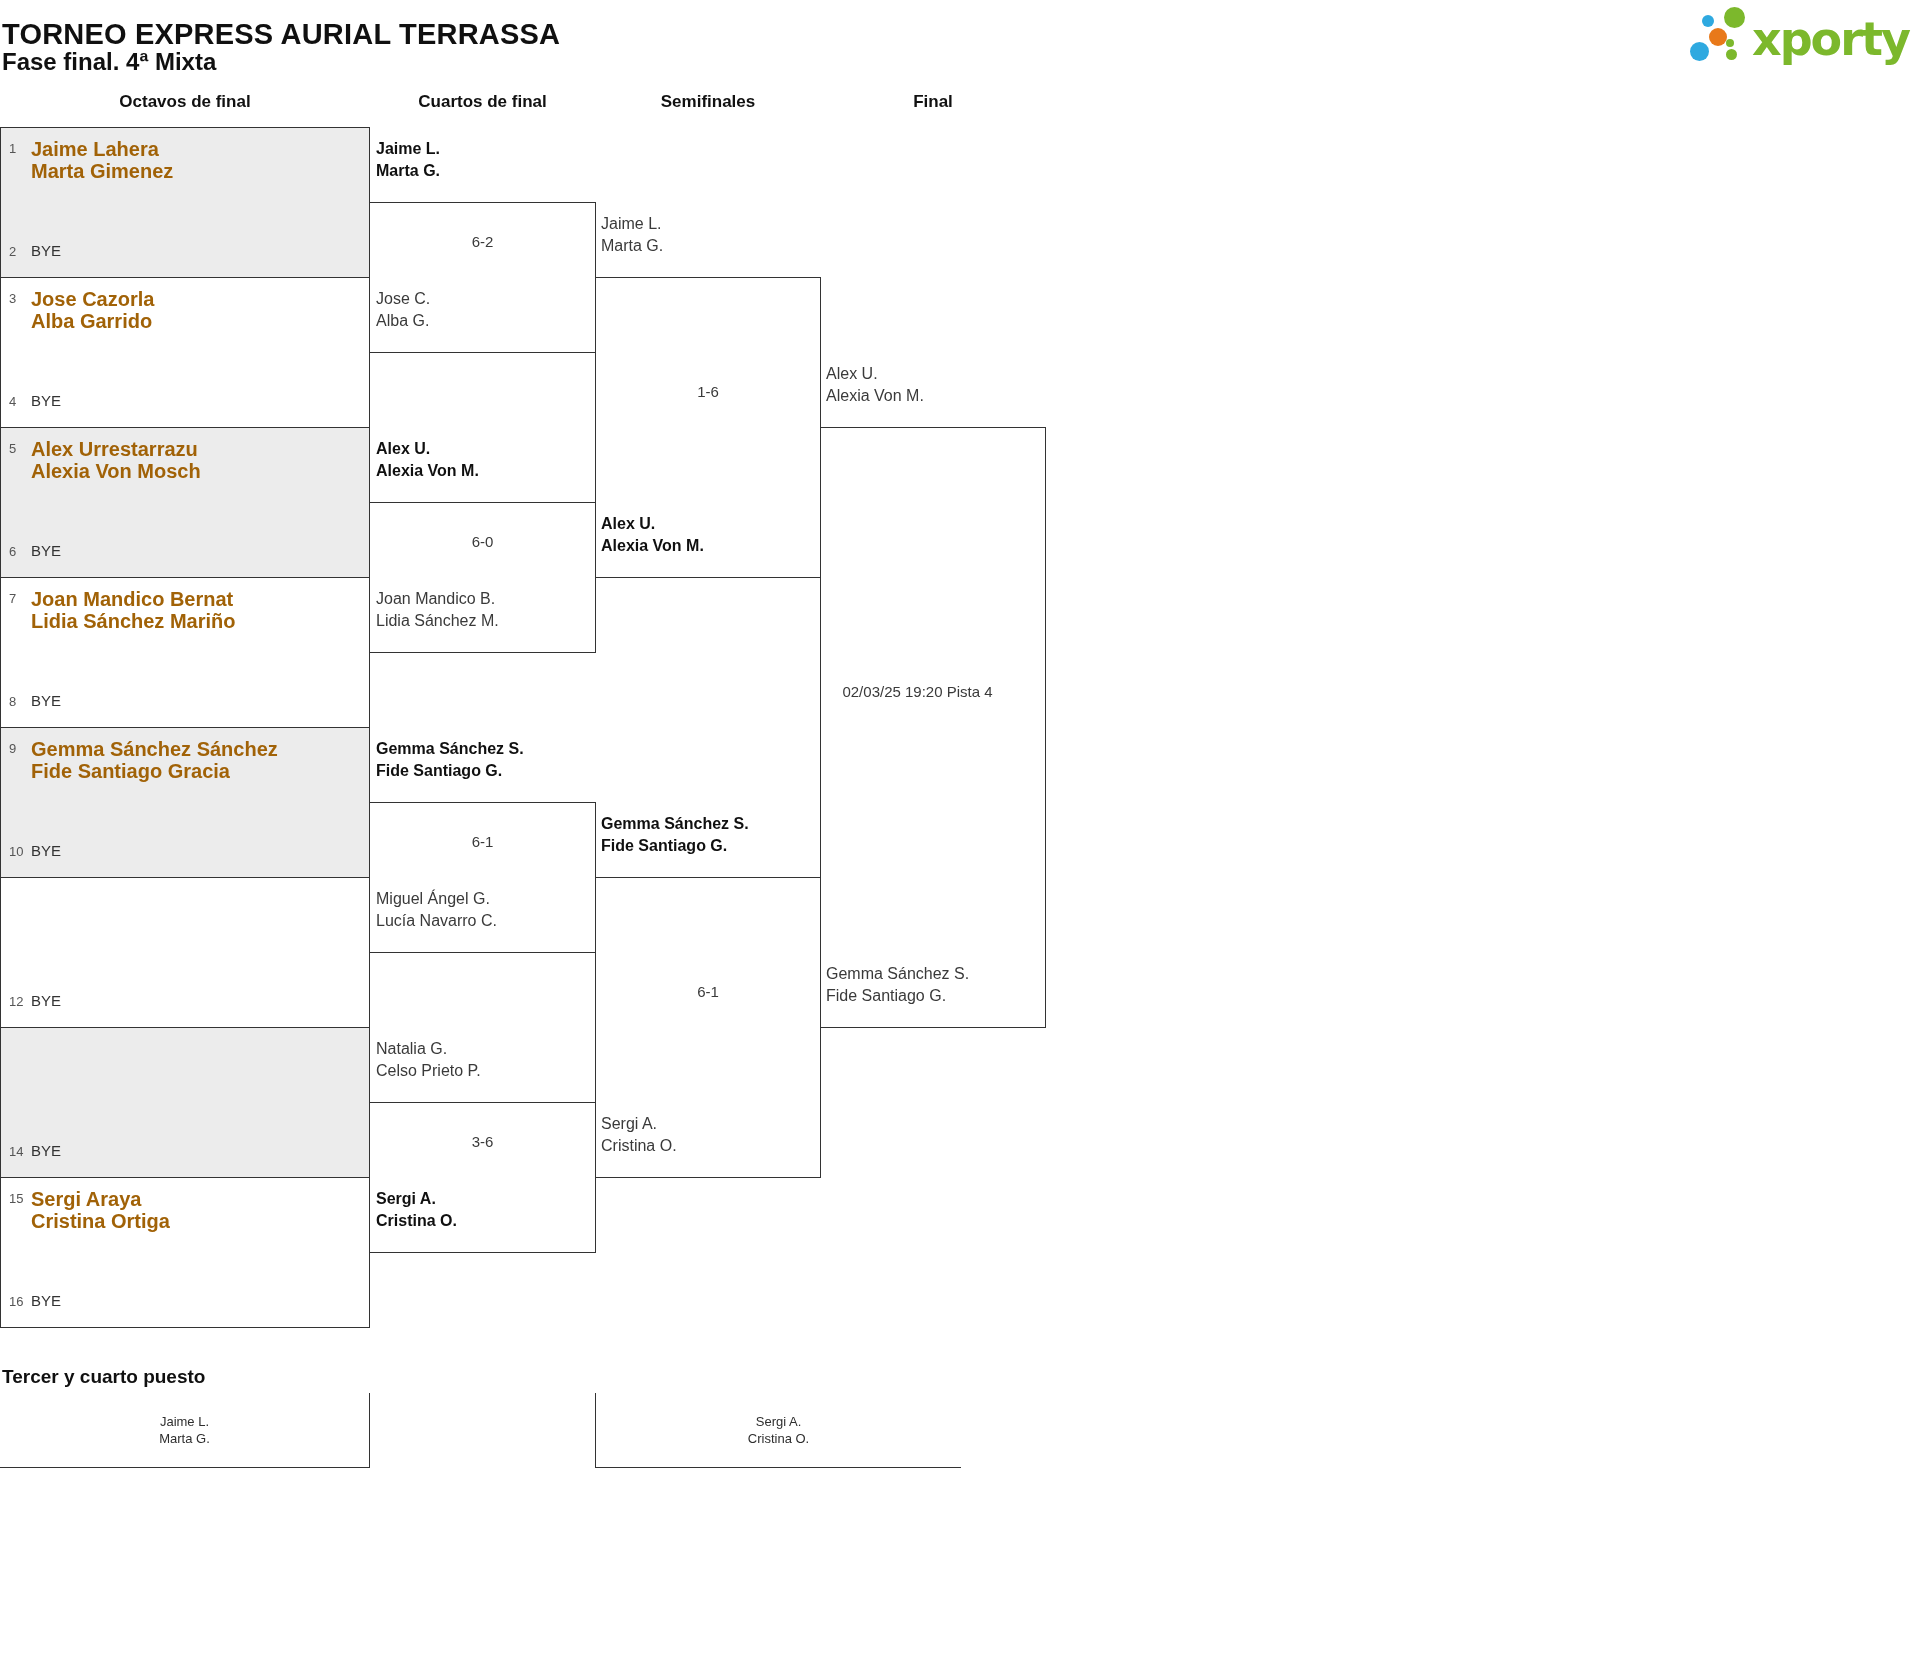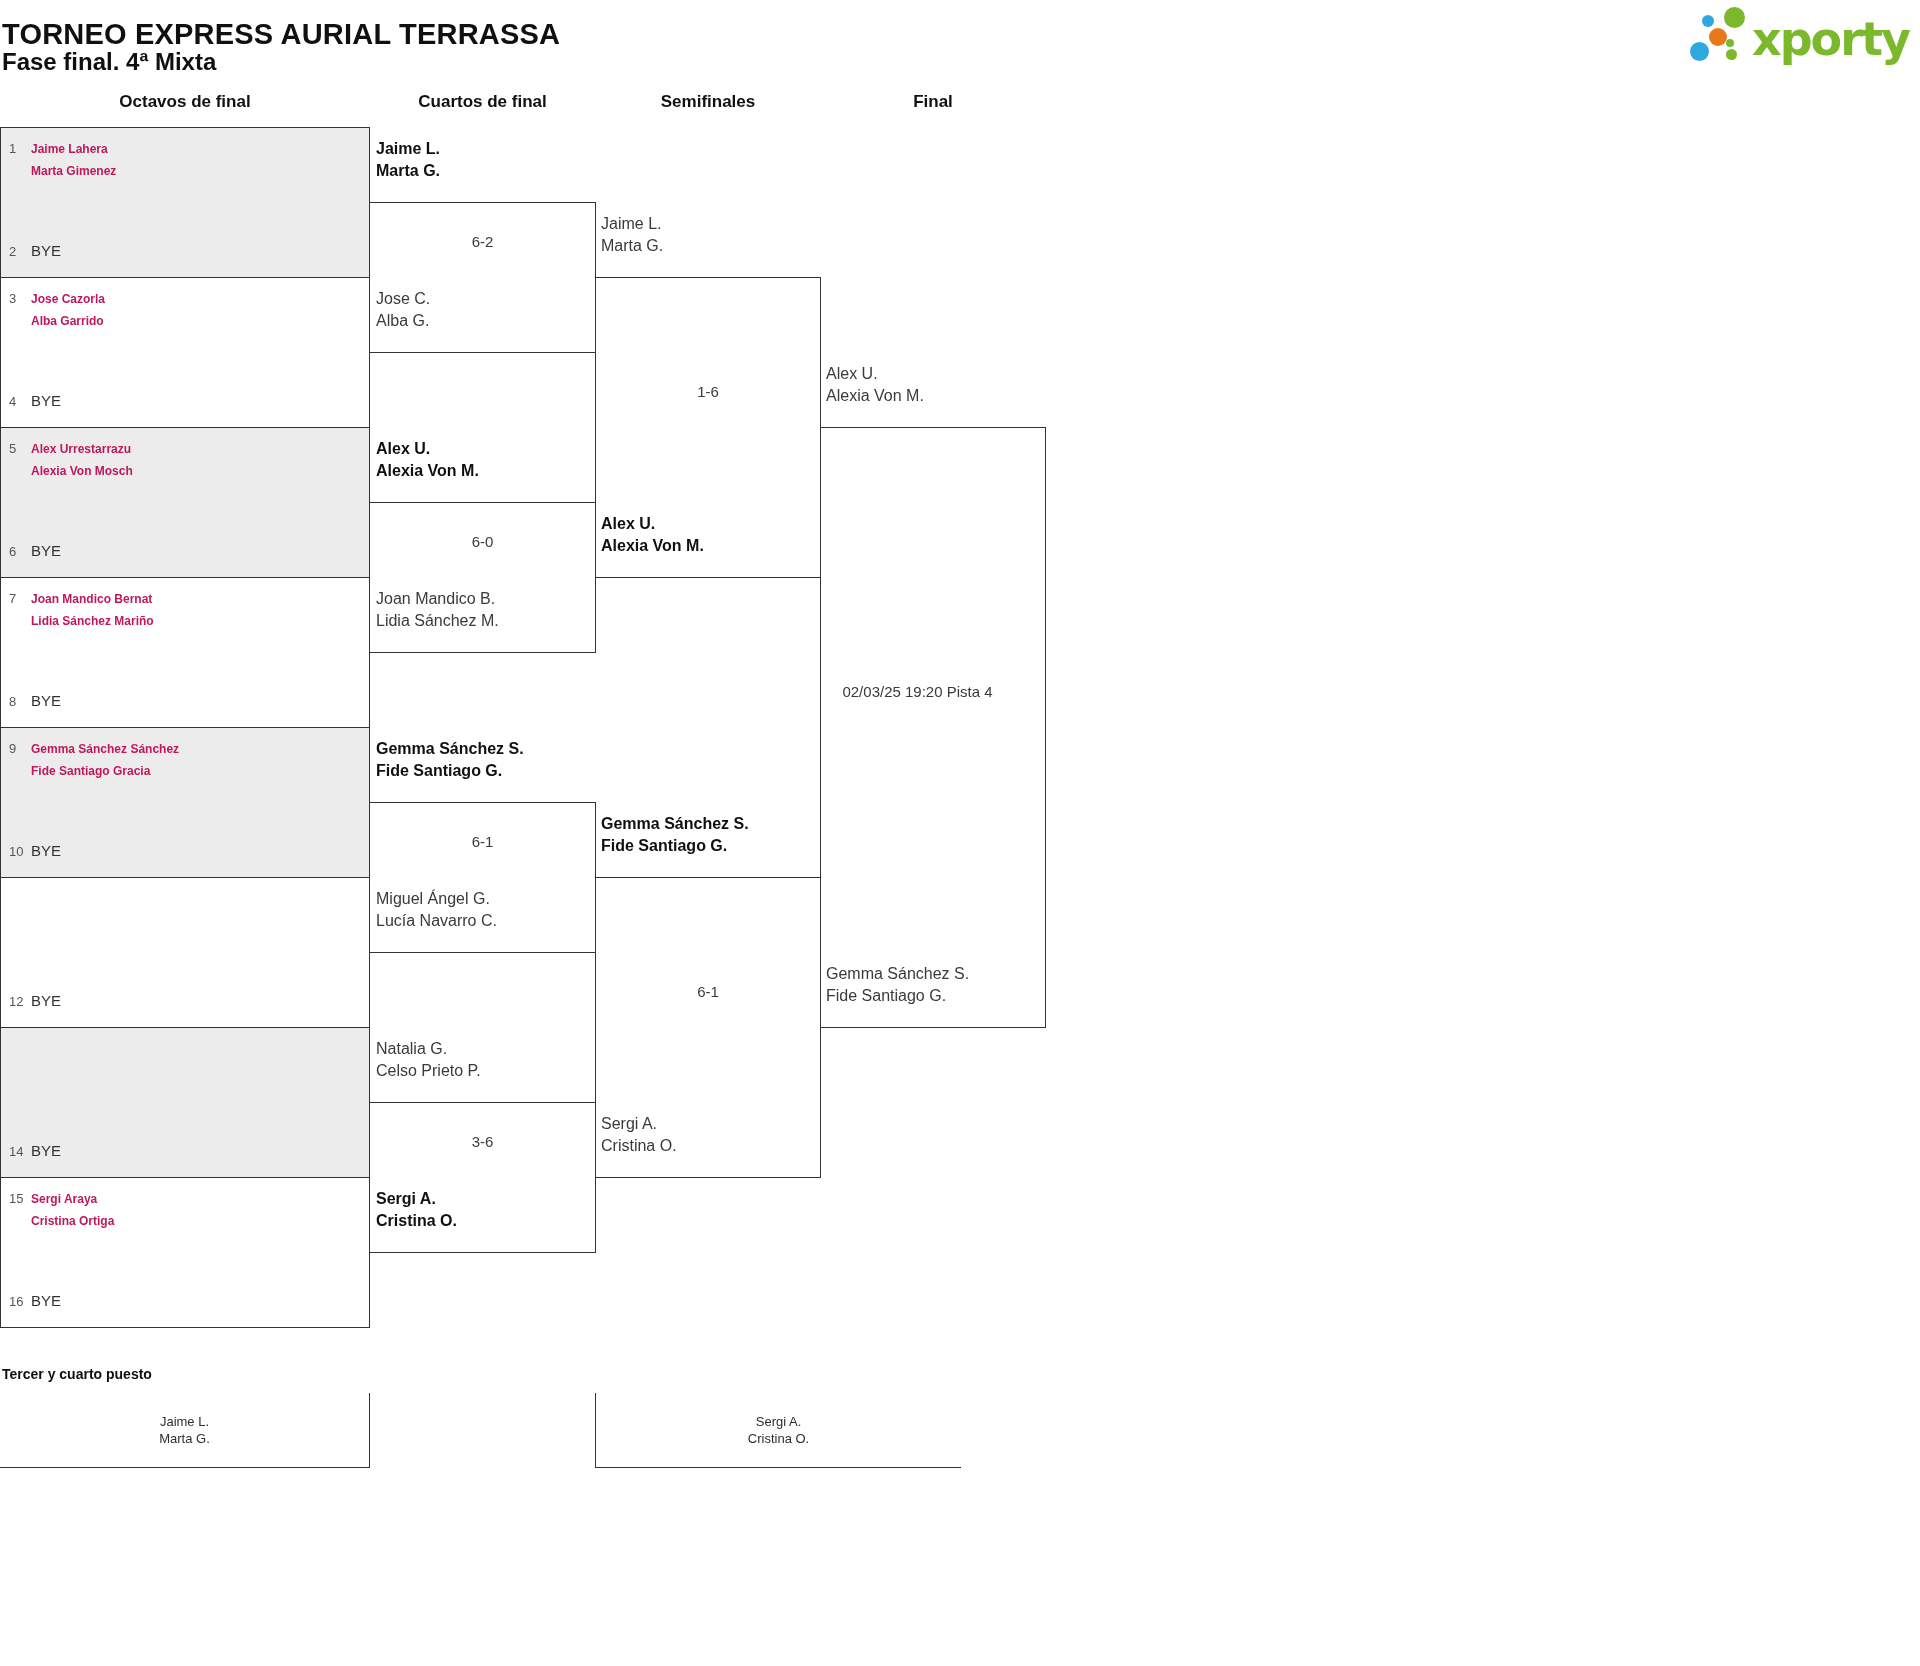--- a/index.html
+++ b/index.html
@@ -40,40 +40,40 @@
     border:1px solid var(--c-line,#333);box-sizing:border-box;
     background:#fff;
   }
   .obox.grey{background:var(--c-boxfill,#ececec);}
   .slot-top{position:absolute;top:10px;left:0;right:6px;display:flex;}
   .slot-bye{position:absolute;bottom:14px;left:0;display:flex;align-items:baseline;}
   .seed{
     flex:none;display:inline-block;width:22px;padding-left:8px;
     font-size:13px;line-height:22px;color:var(--c-seed,#555);
   }
-  .team{font-size:12px;font-weight:700;line-height:22px;color:#be185d;}
+  .team{font-size:20px;font-weight:700;line-height:22px;color:#a16207;}
   .bye{font-size:15px;line-height:18px;color:#333;}
   
   .mrect{
     position:absolute;border:1px solid var(--c-line,#333);
     box-sizing:border-box;background:transparent;
   }
   .tlabel{
     position:absolute;width:215px;
     font-size:16px;line-height:22px;font-weight:400;color:var(--c-text,#3a3a3a);
   }
   .tlabel.winner{font-weight:700;color:#101010;}
   .score{
     position:absolute;text-align:center;
     font-size:15px;line-height:22px;color:#3a3a3a;
   }
   
   .tp-heading{
     position:absolute;left:2px;top:1366px;
-    font-size:14px;font-weight:700;color:#101010;
+    font-size:19px;font-weight:700;color:#101010;
   }
   .tp-cell{
     position:absolute;top:1393px;height:75px;box-sizing:border-box;
     text-align:center;font-size:13px;line-height:17px;color:#2e2e2e;
     padding-top:20px;
   }
   .tp-left{left:0;width:370px;border-right:1px solid var(--c-line,#333);border-bottom:1px solid var(--c-line,#333);}
   .tp-right{left:595px;width:366px;border-left:1px solid var(--c-line,#333);border-bottom:1px solid var(--c-line,#333);}
 </style>
 </head>

